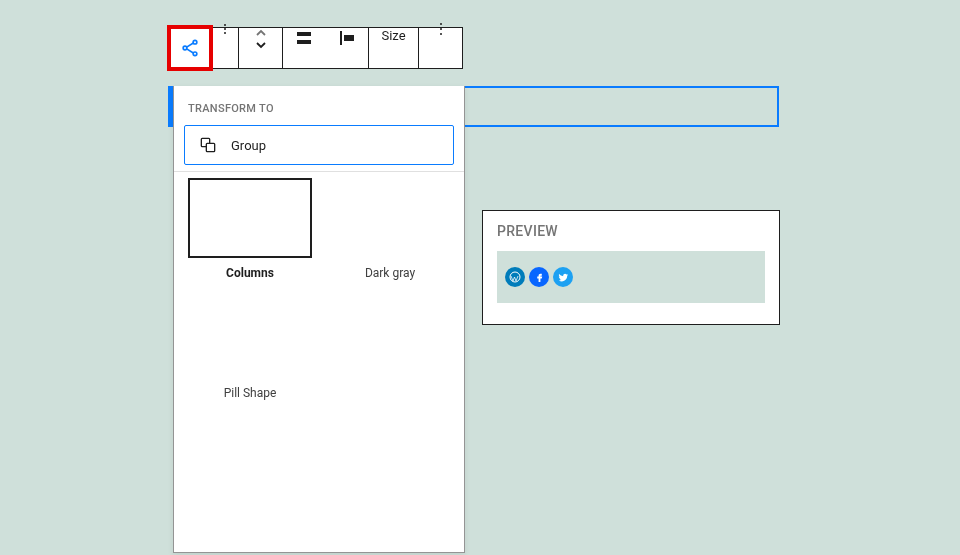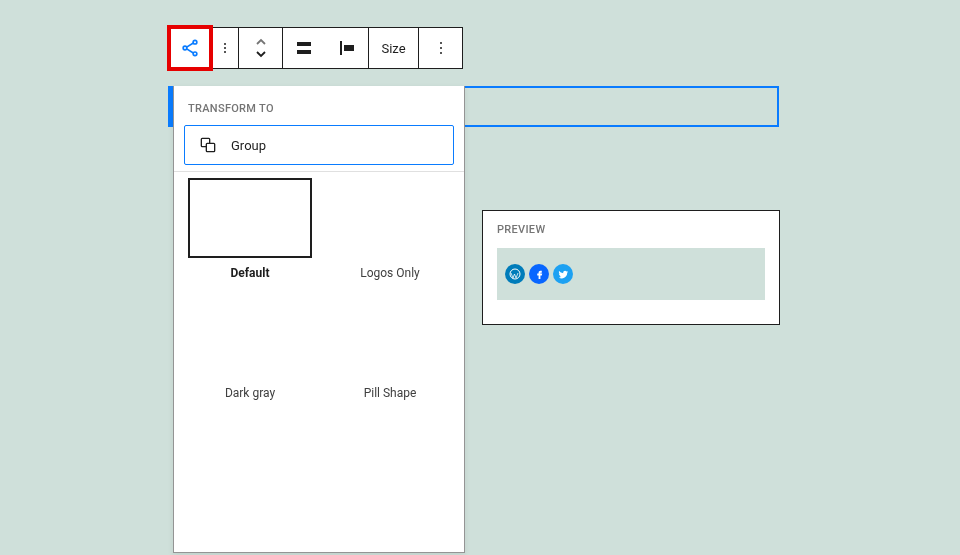--- a/index.html
+++ b/index.html
@@ -34,21 +34,21 @@
     .toolbar-btn.highlighted {
       outline: 4px solid #e60000;
       outline-offset: -2px;
       position: relative;
       z-index: 10;
     }
     .toolbar-cell {
       border: 1px solid #1e1e1e;
       background: #fff;
       display: flex;
-      align-items: center;
+      align-items: flex-start;
       justify-content: center;
       gap: 2px;
     }
     .toolbar-cell.narrow { width: 28px; height: 42px; border-left: none; }
     .toolbar-cell.wide { width: 44px; height: 42px; border-left: none; }
     .toolbar-cell.double { width: 86px; height: 42px; border-left: none; }
     .toolbar-cell.size { width: 50px; height: 42px; border-left: none; font-size: 13px; color: #1e1e1e; }
 
     
     .block-selected {
@@ -144,21 +144,21 @@
       position: absolute;
       top: 210px;
       left: 482px;
       width: 298px;
       height: 115px;
       border: 1px solid #1e1e1e;
       background: #fff;
       padding: 12px 14px;
     }
     .preview-label {
-      font-size: 11px;
+      font-size: 14px;
       letter-spacing: 0.3px;
       color: #757575;
       font-weight: 500;
       margin-bottom: 12px;
     }
     .preview-row {
       background: #cfe0da;
       height: 52px;
       display: flex;
       align-items: center;
@@ -240,25 +240,21 @@
   </div>
 
 
   <div class="divider"></div>
 
 
   <div class="styles-section">
     <div class="styles-grid">
       <div class="style-thumb">
         <div class="thumb-box selected"></div>
-        <span class="thumb-label bold">Default</span>
-      </div>
-      <div class="style-thumb">
-        <div class="thumb-box"></div>
-        <span class="thumb-label">Logos Only</span>
+        <span class="thumb-label bold">Columns</span>
       </div>
       <div class="style-thumb">
         <div class="thumb-box"></div>
         <span class="thumb-label">Dark gray</span>
       </div>
       <div class="style-thumb">
         <div class="thumb-box"></div>
         <span class="thumb-label">Pill Shape</span>
       </div>
     </div>

